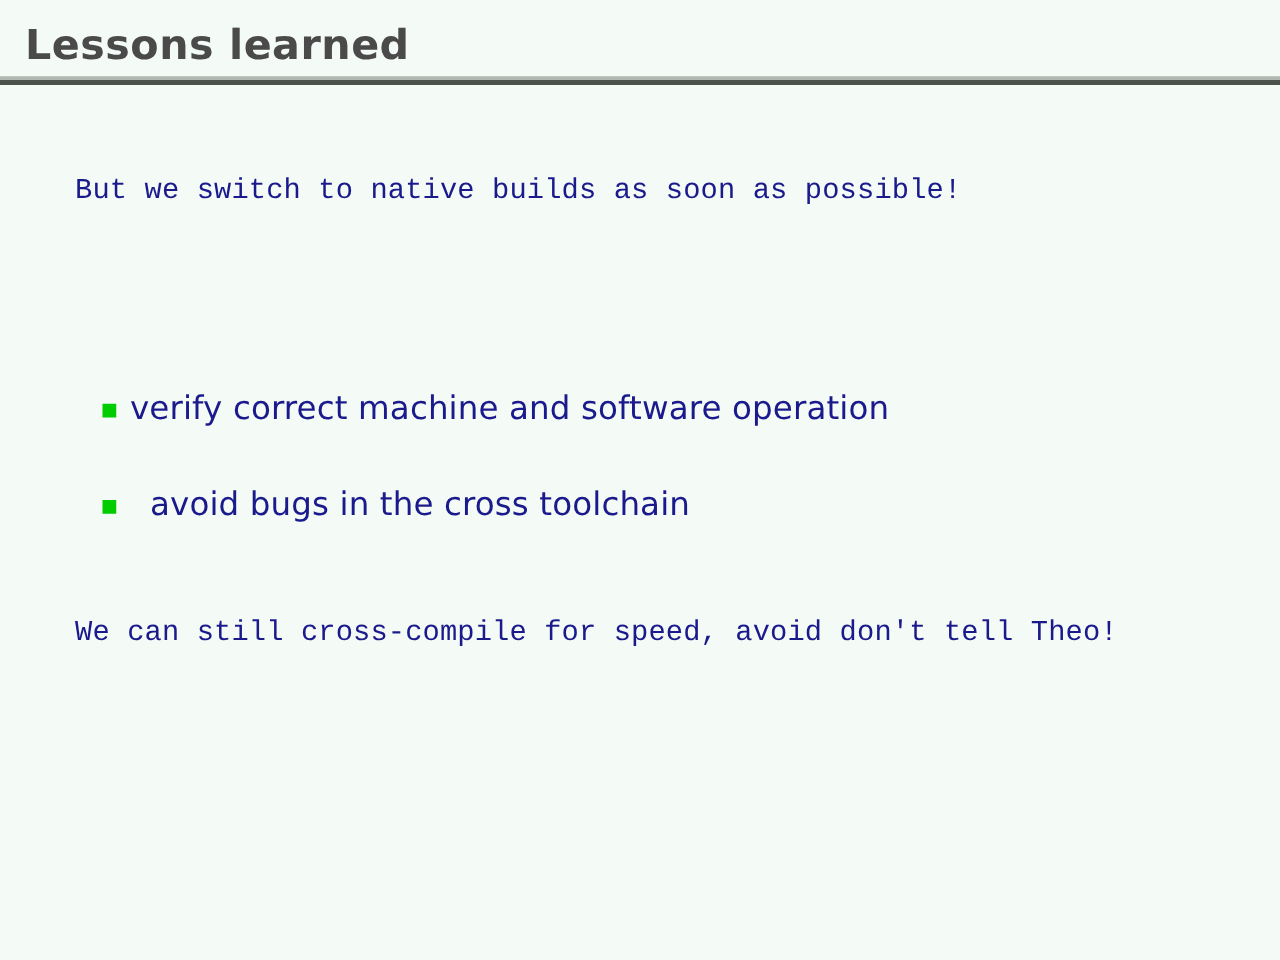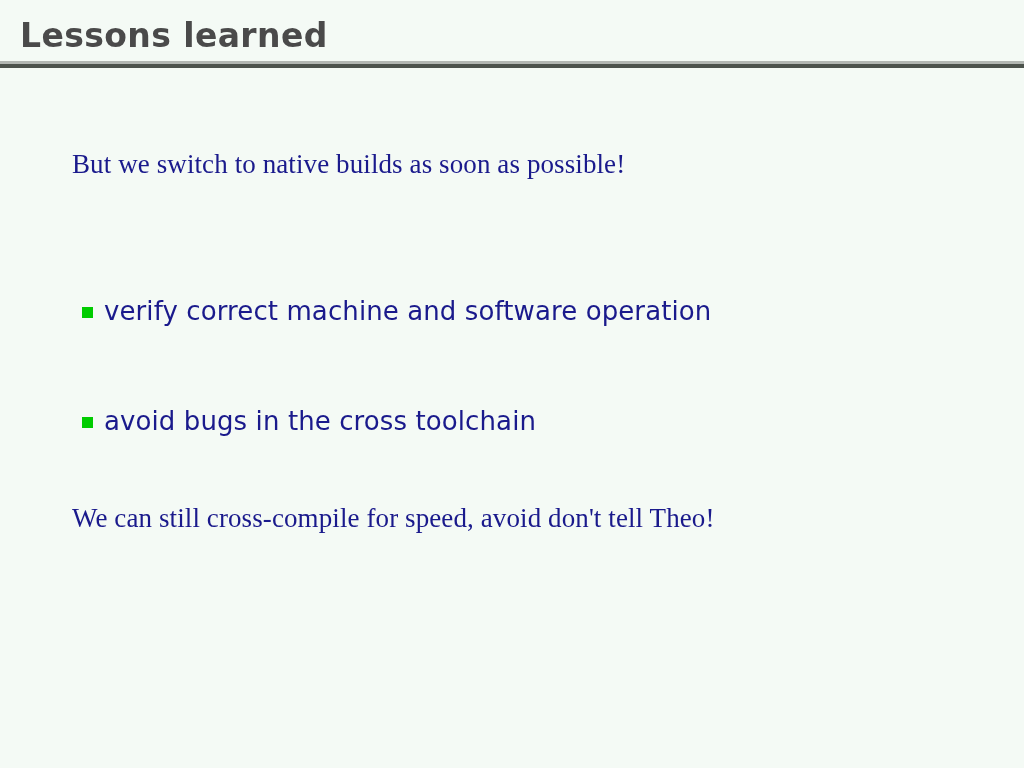--- a/index.html
+++ b/index.html
@@ -69,43 +69,43 @@
     position: absolute;
     left: 0;
     top: 68px;
     width: 1024px;
     height: 700px;
   }
 
   .para {
     position: absolute;
     left: 60px;
-    margin: 12px;
-    font-family: Liberation Serif, serif;
-    font-size: 27px;
+    margin: 0;
+    font-family: Liberation Mono, monospace;
+    font-size: 23px;
     font-weight: normal;
     letter-spacing: 0.1px;
     color: #1a1a8c;
     line-height: 36px;
     white-space: nowrap;
   }
 
   .para.lvl1-a { top: 66px; }
   .para.lvl1-b { top: 152px; }
   .para.lvl1-c { top: 420px; }
 
   .bullet-row {
     position: absolute;
     left: 82px;
     display: flex;
     align-items: center;
     white-space: nowrap;
   }
-  .bullet-row.b1 { top: 226px; }
-  .bullet-row.b2 { top: 336px; }
+  .bullet-row.b1 { top: 242px; }
+  .bullet-row.b2 { top: 319px; gap: 16px; }
 
   .bullet-marker {
     width: 11px;
     height: 11px;
     background: #00cc00;
     flex: 0 0 auto;
     margin-right: 11px;
     position: relative;
     top: 1px;
   }

